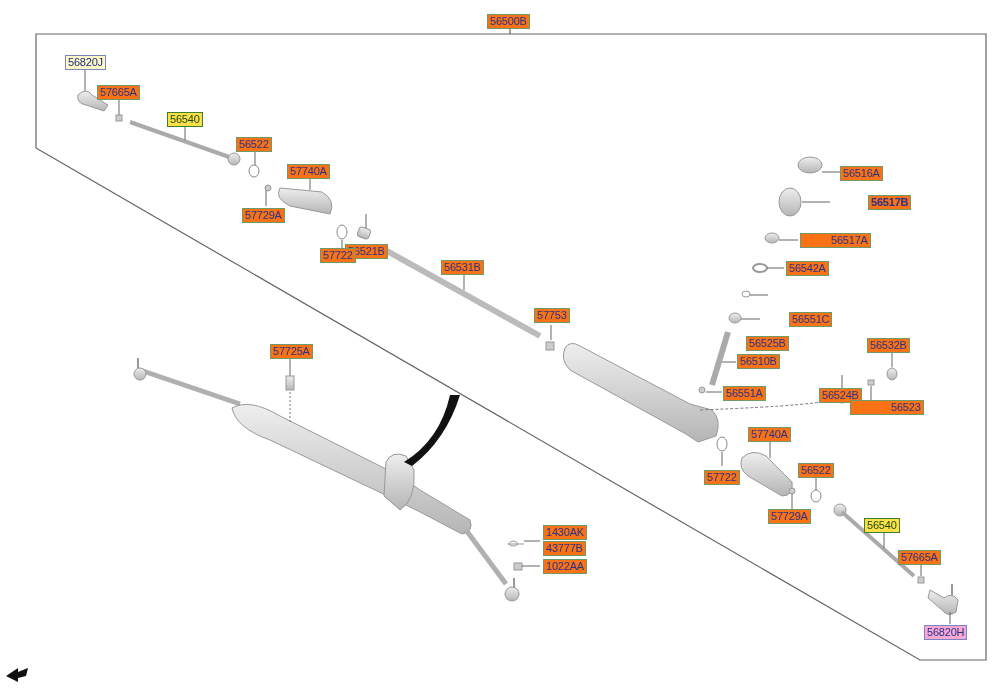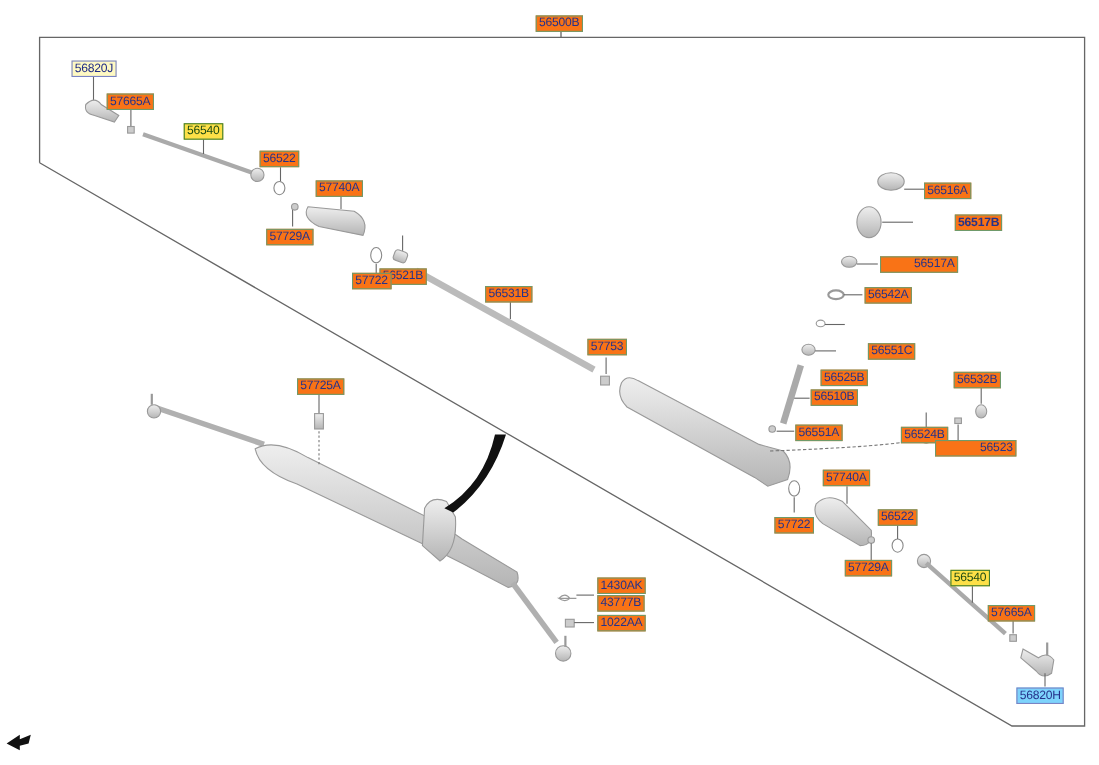--- a/index.html
+++ b/index.html
@@ -5,21 +5,21 @@
   html, body { margin:0; padding:0; background:#ffffff; }
   body { width:999px; height:695px; position:relative; overflow:hidden; font-family:"Liberation Sans", sans-serif; }
   #diagram { position:absolute; left:0; top:0; width:999px; height:695px; }
   .lbl {
     position:absolute; font-size:11px; line-height:13px; padding:0 2px;
     color:#26338a; background:#f97316; border:1px solid #6f9a6a; white-space:nowrap;
     letter-spacing:-0.2px; cursor:pointer;
   }
   .lbl.blue-bg { background:#fef9c3; border-color:#7a84c4; color:#1e2a86; }
   .lbl.green-bg { background:#fde047; border-color:#3f7d30; color:#1c4a12; }
-  .lbl.plain-blue { background:#7dd3fc; border-color:#7a84c4; color:#26338a; }
+  .lbl.plain-blue { background:#f9a8d4; border-color:#7a84c4; color:#26338a; }
 </style>
 </head>
 <body>
 
 <svg id="diagram" width="999" height="695" viewBox="0 0 999 695" xmlns="http://www.w3.org/2000/svg">
   <defs>
     <linearGradient id="partGrad" x1="0" y1="0" x2="0" y2="1">
       <stop offset="0" stop-color="#eeeeee"></stop>
       <stop offset="0.5" stop-color="#d2d2d2"></stop>
       <stop offset="1" stop-color="#b5b5b5"></stop>

